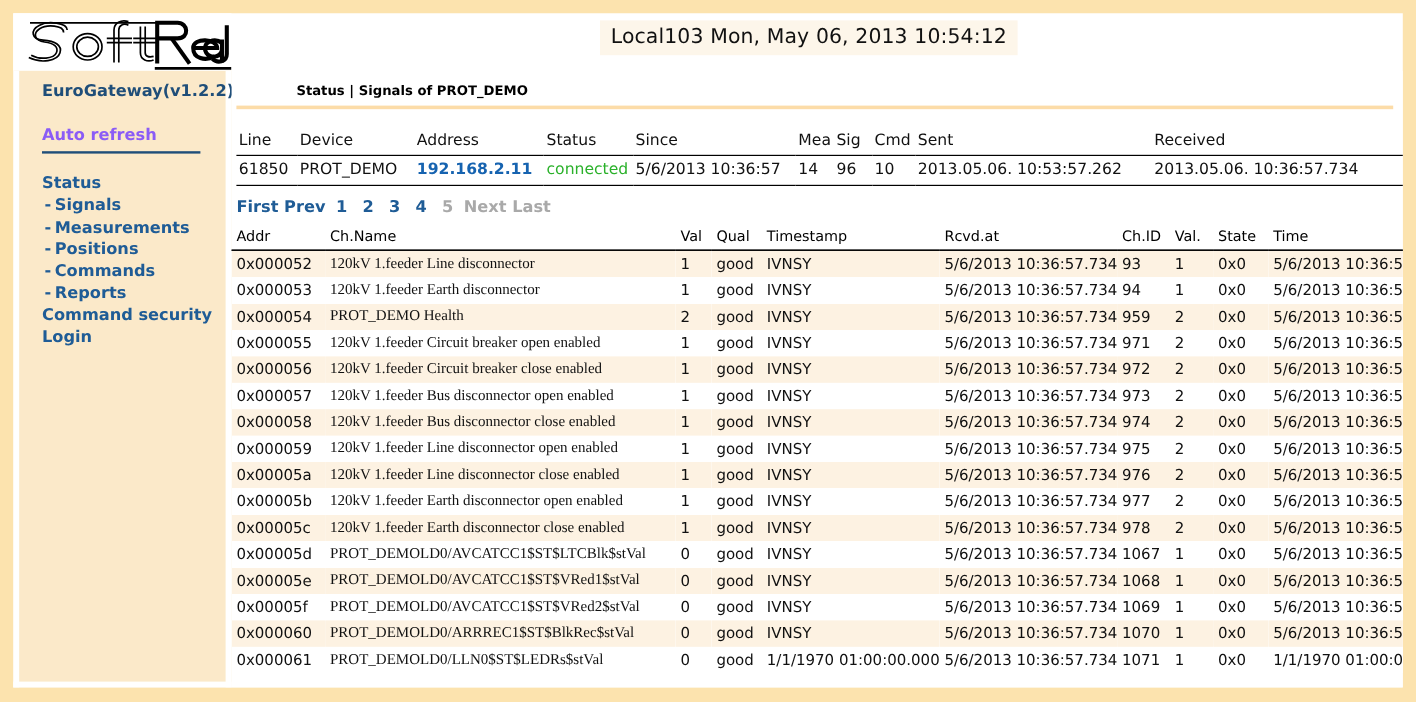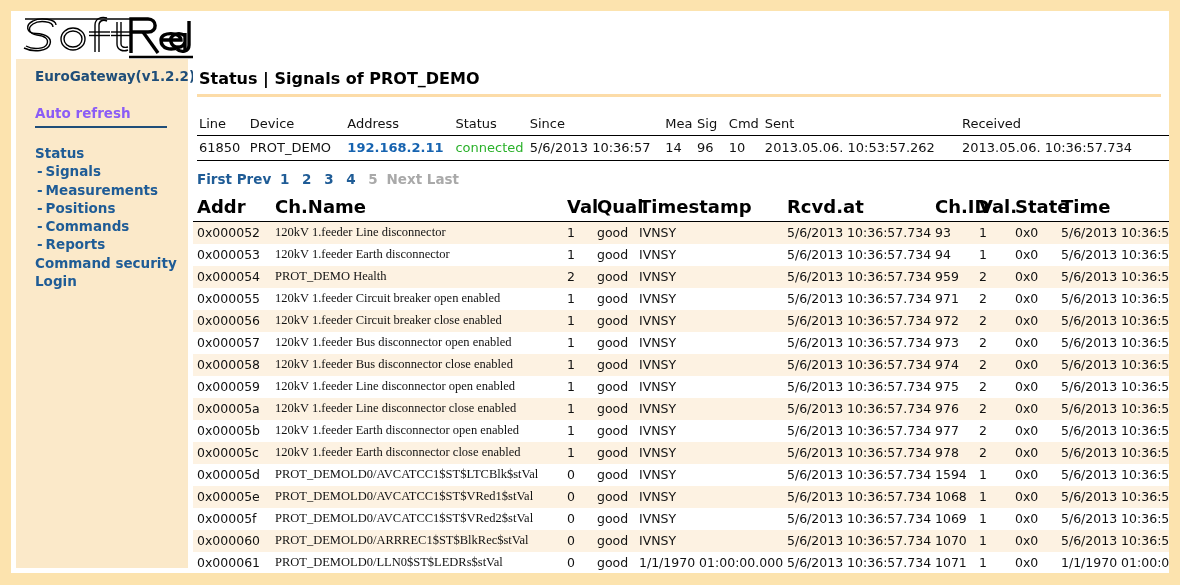--- a/index.html
+++ b/index.html
@@ -108,22 +108,23 @@
     left: 182px;
     top: 48px;
     right: 0;
     bottom: 0;
     background: #ffffff;
     padding: 0 0 0 0;
   }
   .page-title {
     color: #000000;
     font-weight: bold;
-    font-size: 16px;
+    font-size: 11px;
     padding: 10px 0 0 6px;
+    margin-left: 48px;
   }
   .title-rule {
     margin: 6px 8px 0 4px;
     height: 3px;
     background: #fcdca8;
   }
   
   table.grid {
     border-collapse: collapse;
     font-size: 13px;
@@ -163,23 +164,23 @@
   .pager .disabled { color: #a9a9a9; cursor: default; font-weight: bold; }
   .pager .first { margin-right: 0px; }
   
   table.signals {
     margin: 9px 0 0 0px;
     width: 985px;
     table-layout: fixed;
   }
   table.signals th {
     text-align: left;
-    font-weight: bold;
+    font-weight: normal;
     color: #000;
-    font-size: 18px;
+    font-size: 12px;
     padding: 0 0 4px 4px;
     border-bottom: 1.5px solid #000;
     white-space: nowrap;
   }
   table.signals td {
     padding: 3px 0 4px 4px;
     font-size: 12.5px;
     white-space: nowrap;
     overflow: hidden;
   }
@@ -233,20 +234,21 @@
           <path d="M150 29 L170 29 C170 21, 150 20, 150 29 C150 38, 160 40, 168 36"></path>
 
           <path d="M174 25 C168 20, 158 24, 160 31 C162 38, 172 38, 174 31 L174 22 L174 41"></path>
 
           <path d="M178 10 L178 34 C178 41, 170 42, 166 38"></path>
 
           <path d="M118 46 L182 46" stroke-width="2.4"></path>
         </g>
       </svg>
     </div>
+    <div class="clock">Local103 Mon, May 06, 2013 10:54:12</div>
   </div>
 
   <div class="sidebar">
     <div class="brand">EuroGateway(v1.2.2)</div>
     <a class="auto-refresh">Auto refresh</a>
     <ul class="navlist">
       <li><span>Status</span></li>
       <li class="sub"><span class="dash">-</span><span>Signals</span></li>
       <li class="sub"><span class="dash">-</span><span>Measurements</span></li>
       <li class="sub"><span class="dash">-</span><span>Positions</span></li>
@@ -476,21 +478,21 @@
             <td class="c-state">0x0</td>
             <td class="c-time">5/6/2013 10:36:57.734</td>
           </tr>
           <tr>
             <td class="c-addr">0x00005d</td>
             <td class="c-name">PROT_DEMOLD0/AVCATCC1$ST$LTCBlk$stVal</td>
             <td class="c-val">0</td>
             <td class="c-qual">good</td>
             <td class="c-ts">IVNSY</td>
             <td class="c-rcvd">5/6/2013 10:36:57.734</td>
-            <td class="c-chid">1594</td>
+            <td class="c-chid">1067</td>
             <td class="c-val2">1</td>
             <td class="c-state">0x0</td>
             <td class="c-time">5/6/2013 10:36:57.734</td>
           </tr>
           <tr>
             <td class="c-addr">0x00005e</td>
             <td class="c-name">PROT_DEMOLD0/AVCATCC1$ST$VRed1$stVal</td>
             <td class="c-val">0</td>
             <td class="c-qual">good</td>
             <td class="c-ts">IVNSY</td>

